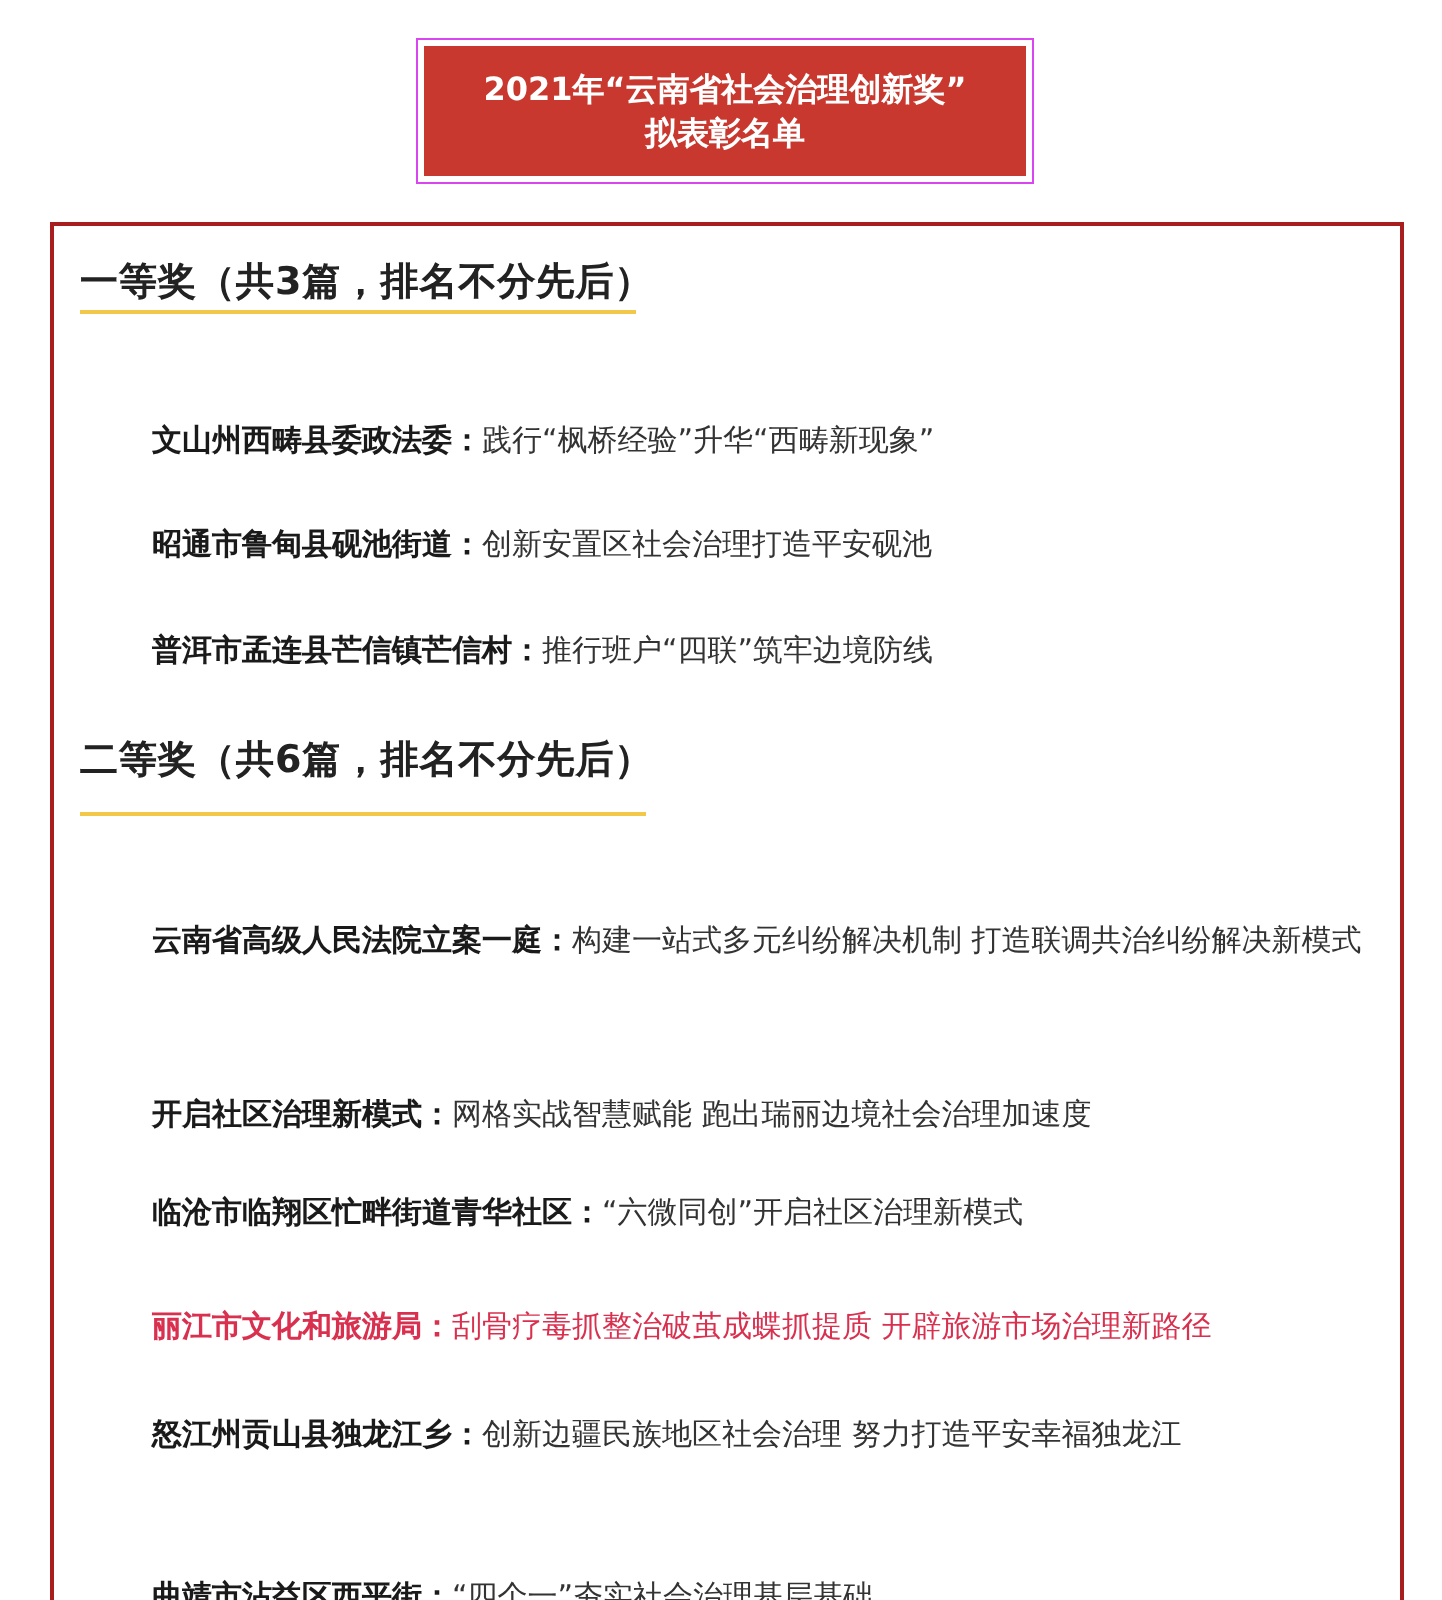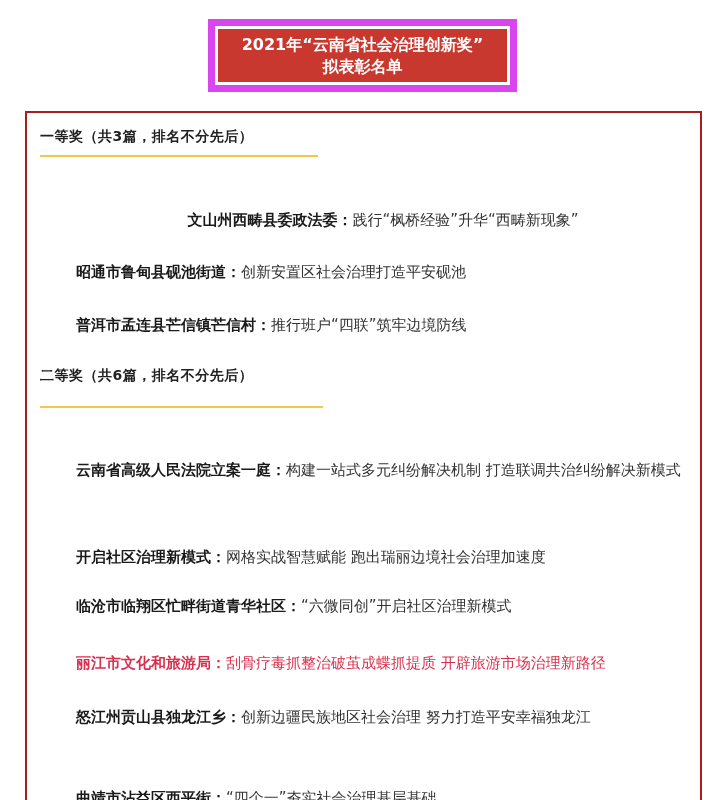--- a/index.html
+++ b/index.html
@@ -3,34 +3,34 @@
 <meta charset="utf-8">
 <style>
   html, body { margin: 0; padding: 0; background: #ffffff; }
   body {
     width: 721px; height: 800px; overflow: hidden; position: relative;
     font-family: "DejaVu Sans", "Liberation Sans", sans-serif;
     color: #333333;
   }
   .title-box {
     position: absolute; left: 208px; top: 19px; width: 309px; height: 73px;
-    border: 7px solid #d946ef; box-sizing: border-box; padding: 3px;
+    border: 1px solid #d946ef; box-sizing: border-box; padding: 3px;
     background: #ffffff;
   }
   .title-inner {
     width: 100%; height: 100%; background: #c8382e; box-sizing: border-box;
     display: flex; flex-direction: column; align-items: center; justify-content: center;
     color: #ffffff; font-weight: bold; font-size: 16px; line-height: 22px; text-align: center;
   }
   .frame {
     position: absolute; left: 25px; top: 111px; width: 677px; height: 720px;
     border: 2px solid #a81d1d; border-bottom: none; box-sizing: border-box;
   }
   .section-heading {
-    position: absolute; left: 40px; font-size: 14px; font-weight: bold; color: #222222;
+    position: absolute; left: 40px; font-size: 19px; font-weight: bold; color: #222222;
     letter-spacing: 0.5px; white-space: nowrap;
   }
   .section-underline {
     position: absolute; left: 40px; height: 2px; background: #f3c84a;
   }
   .entry {
     position: absolute; left: 40px; width: 650px; font-size: 15px; line-height: 30px;
     color: #333333;
   }
   .entry .org { font-weight: bold; color: #1a1a1a; }
@@ -45,21 +45,21 @@
     <div>2021年“云南省社会治理创新奖”</div>
     <div>拟表彰名单</div>
   </div>
 </div>
 
 <div class="frame"></div>
 
 <div class="section-heading" style="top:128px;">一等奖（共3篇，排名不分先后）</div>
 <div class="section-underline" style="top:155px; width:278px;"></div>
 
-<div class="entry" style="top:205px;text-align:center;">
+<div class="entry" style="top:205px;">
   <span class="indent"></span><span class="org">文山州西畴县委政法委：</span><span>践行“枫桥经验”升华“西畴新现象”</span>
 </div>
 <div class="entry" style="top:257px;">
   <span class="indent"></span><span class="org">昭通市鲁甸县砚池街道：</span><span>创新安置区社会治理打造平安砚池</span>
 </div>
 <div class="entry" style="top:310px;">
   <span class="indent"></span><span class="org">普洱市孟连县芒信镇芒信村：</span><span>推行班户“四联”筑牢边境防线</span>
 </div>
 
 <div class="section-heading" style="top:367px;">二等奖（共6篇，排名不分先后）</div>

